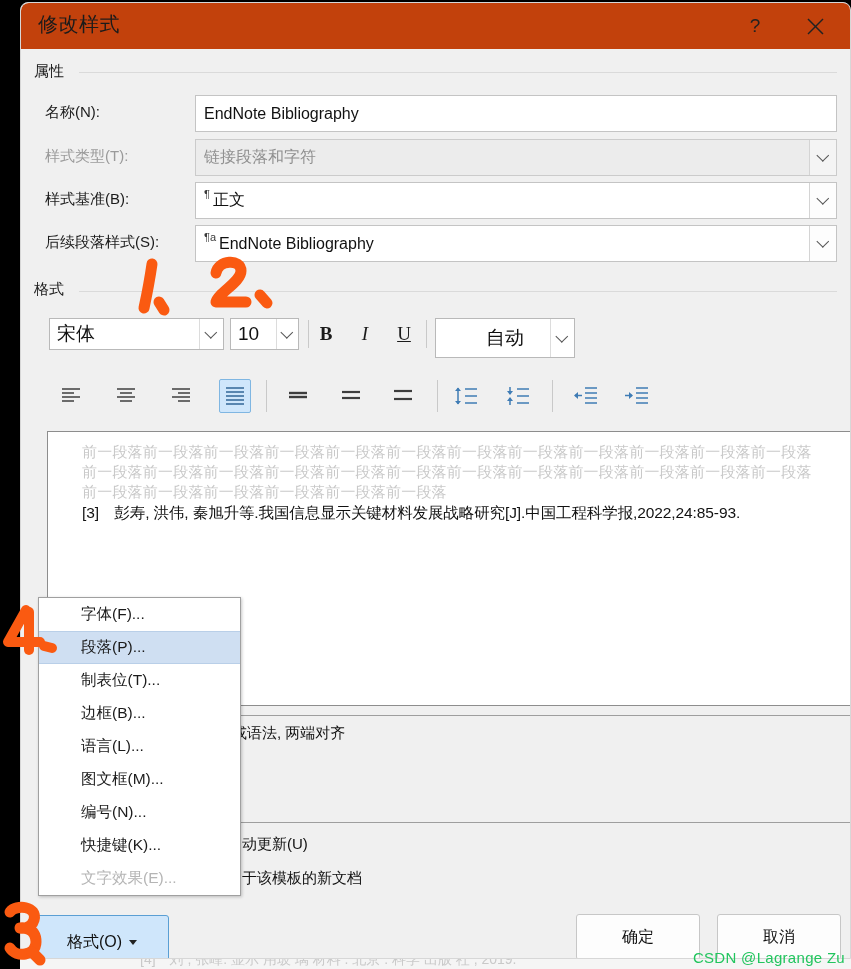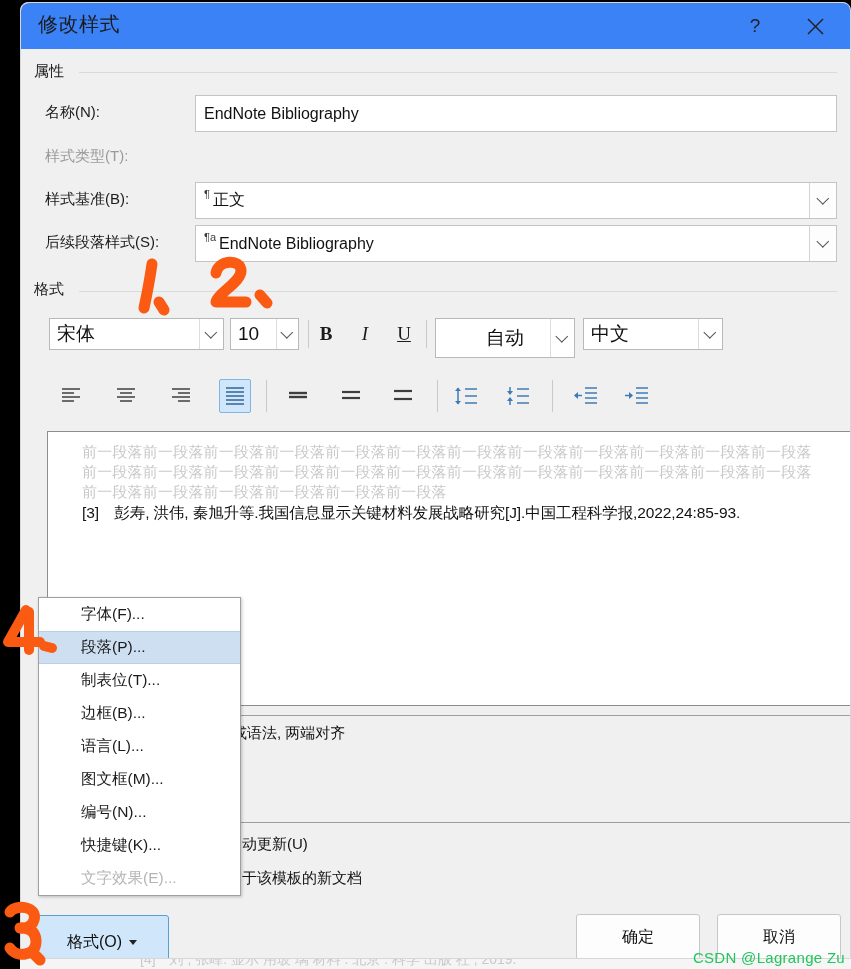--- a/index.html
+++ b/index.html
@@ -30,21 +30,21 @@
     border: 1px solid #d7d7d7;
     border-top-left-radius: 8px;
     border-top-right-radius: 8px;
     overflow: hidden;
   }
 
   
   .titlebar {
     position: absolute; left: 0; top: 0;
     width: 831px; height: 46px;
-    background: #3b82f6;
+    background: #c2410c;
     border-top-left-radius: 8px;
     border-top-right-radius: 8px;
   }
   .title-text {
     position: absolute; left: 17px; top: 8px;
     font-size: 20px; color: #1b1b1b;
     letter-spacing: .5px;
   }
   .win-btn {
     position: absolute; top: 0;
@@ -296,20 +296,26 @@
 
     <div class="group-label" style="left:13px; top:59px;">属性</div>
     <div class="group-rule" style="left:58px; top:69px; width:758px;"></div>
 
     <div class="prop-label" style="left:24px; top:100px;">名称(N):</div>
     <div class="field" style="left:174px; top:92px; width:642px; height:37px;">
       <div class="val">EndNote Bibliography</div>
     </div>
 
     <div class="prop-label disabled" style="left:24px; top:144px;">样式类型(T):</div>
+    <div class="field readonly" style="left:174px; top:136px; width:642px; height:37px;">
+      <div class="val">链接段落和字符</div>
+      <div class="caret-box">
+          <div class="caret"></div>
+        </div>
+    </div>
 
     <div class="prop-label" style="left:24px; top:187px;">样式基准(B):</div>
     <div class="field" style="left:174px; top:179px; width:642px; height:37px;">
       <div class="para-glyph">¶</div>
       <div class="val" style="padding-left:2px;">正文</div>
       <div class="caret-box">
           <div class="caret"></div>
         </div>
     </div>
 
@@ -347,26 +353,20 @@
 
     <div class="sep" style="left:405px; top:317px; height:28px;"></div>
 
     <div class="combo center" style="left:414px; top:315px; width:140px; height:40px;">
       <div class="val">自动</div>
       <div class="caret-box" style="width:24px;">
           <div class="caret"></div>
         </div>
     </div>
 
-    <div class="combo" style="left:562px; top:315px; width:140px; height:32px;">
-      <div class="val">中文</div>
-      <div class="caret-box" style="width:24px;">
-          <div class="caret"></div>
-        </div>
-    </div>
 
     <div class="icon-btn" style="left:35px; top:378px;">
       <svg width="22" height="20" viewBox="0 0 22 20">
         <g stroke="#4a4a4a" stroke-width="1.6">
           <line x1="2" y1="3" x2="20" y2="3"></line>
             <line x1="2" y1="7" x2="14" y2="7"></line>
           <line x1="2" y1="11" x2="20" y2="11"></line>
             <line x1="2" y1="15" x2="14" y2="15"></line>
         </g>
       </svg>

